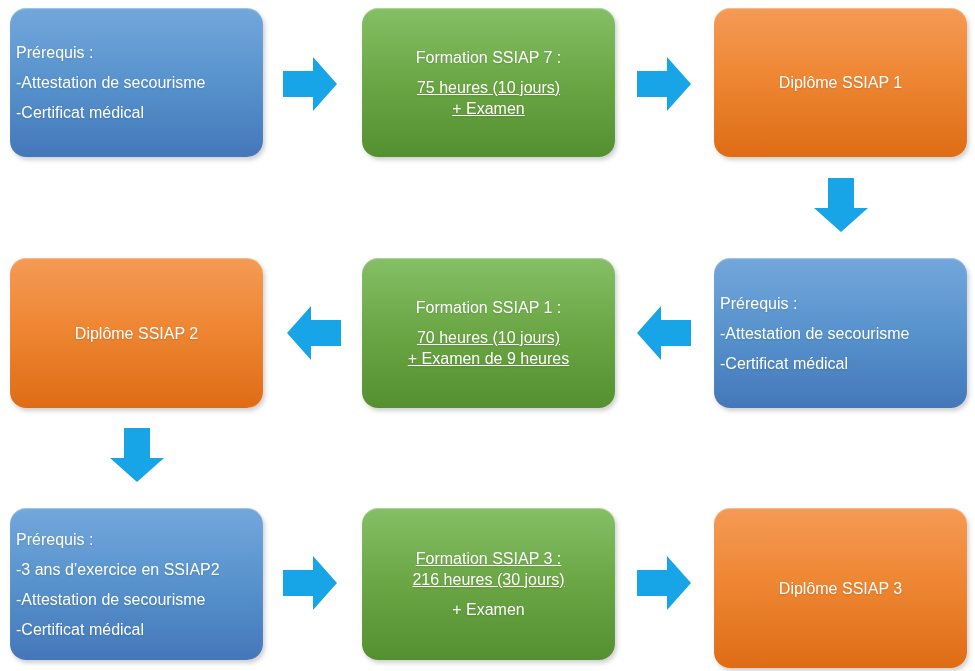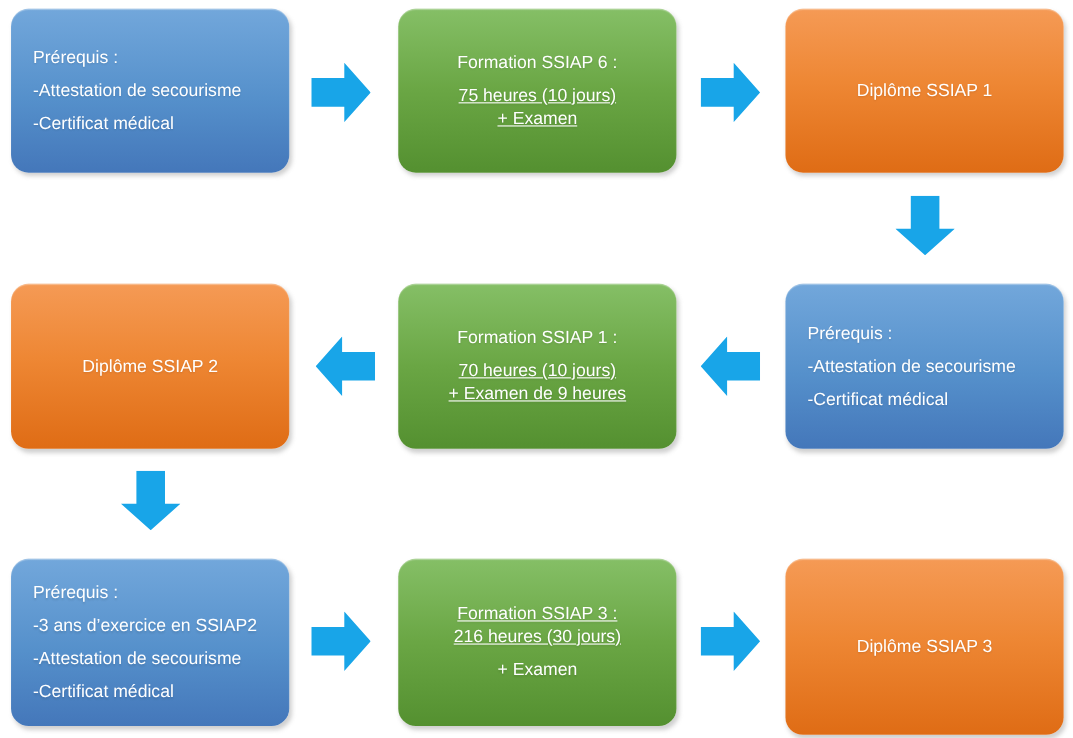--- a/index.html
+++ b/index.html
@@ -23,21 +23,21 @@
   .box.blue   { background: linear-gradient(180deg, #72a7db 0%, #5590cb 55%, #4477ba 100%); }
   .box.green  { background: linear-gradient(180deg, #85bf66 0%, #6aa644 50%, #549030 100%); }
   .box.orange { background: linear-gradient(180deg, #f59a55 0%, #ee8734 45%, #df6c15 100%); }
   .vlines {
     display: flex;
     flex-direction: column;
     justify-content: center;
     align-items: flex-start;
     height: 100%;
     gap: 9px;
-    padding-left: 20px;
+    padding-left: 6px;
     padding-right: 4px;
     text-align: left;
   }
   .vcenter {
     display: flex;
     flex-direction: column;
     justify-content: center;
     align-items: center;
     height: 100%;
     gap: 9px;
@@ -69,21 +69,21 @@
   </div>
 
   <div class="arrow" style="left:283px; top:57px;">
     <svg width="54" height="54" viewBox="0 0 54 54">
         <polygon points="0,14 30,14 30,0 54,27 30,54 30,40 0,40"></polygon>
       </svg>
   </div>
 
   <div class="box green" style="left:362px; top:8px; height:149px;">
     <div class="vcenter">
-      <div class="line">Formation SSIAP 6 :</div>
+      <div class="line">Formation SSIAP 7 :</div>
       <div class="para">
         <div class="line">75 heures (10 jours)</div>
         <div class="line">+ Examen</div>
       </div>
     </div>
   </div>
 
   <div class="arrow" style="left:637px; top:57px;">
     <svg width="54" height="54" viewBox="0 0 54 54">
         <polygon points="0,14 30,14 30,0 54,27 30,54 30,40 0,40"></polygon>

